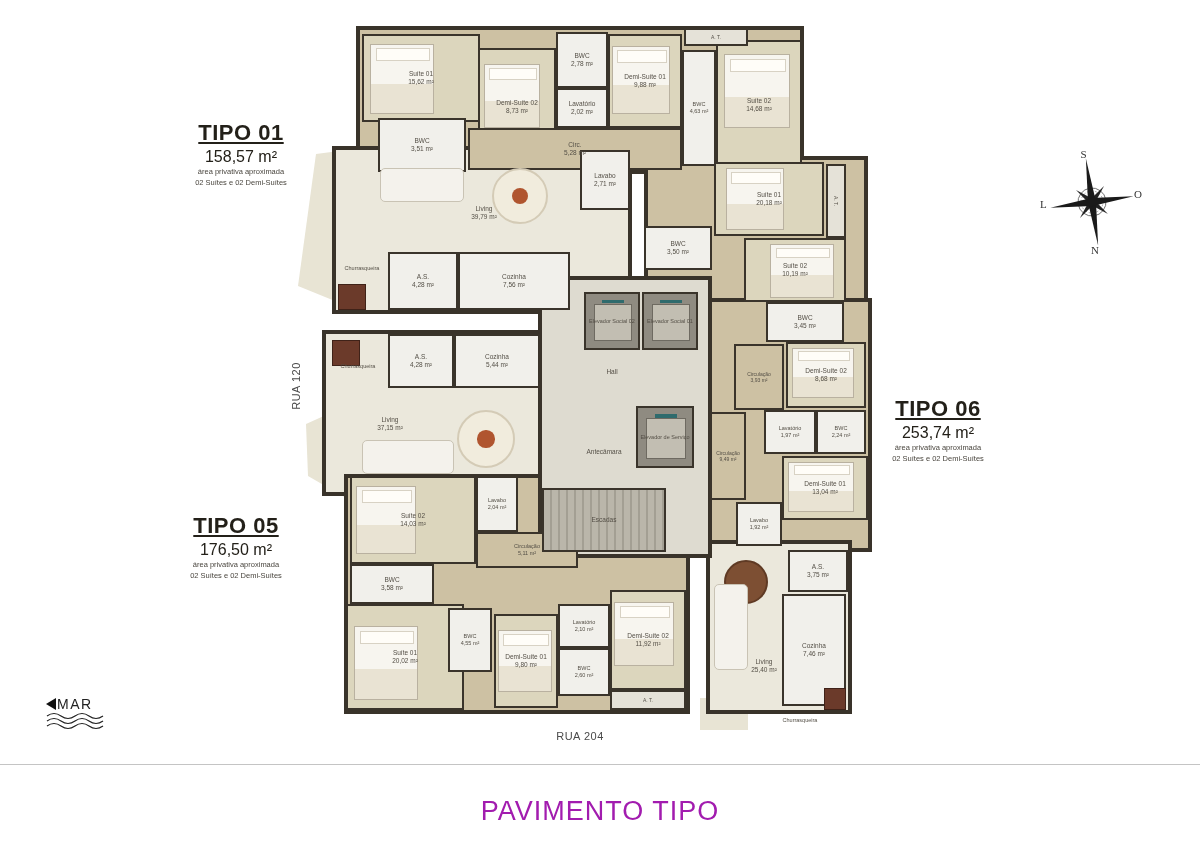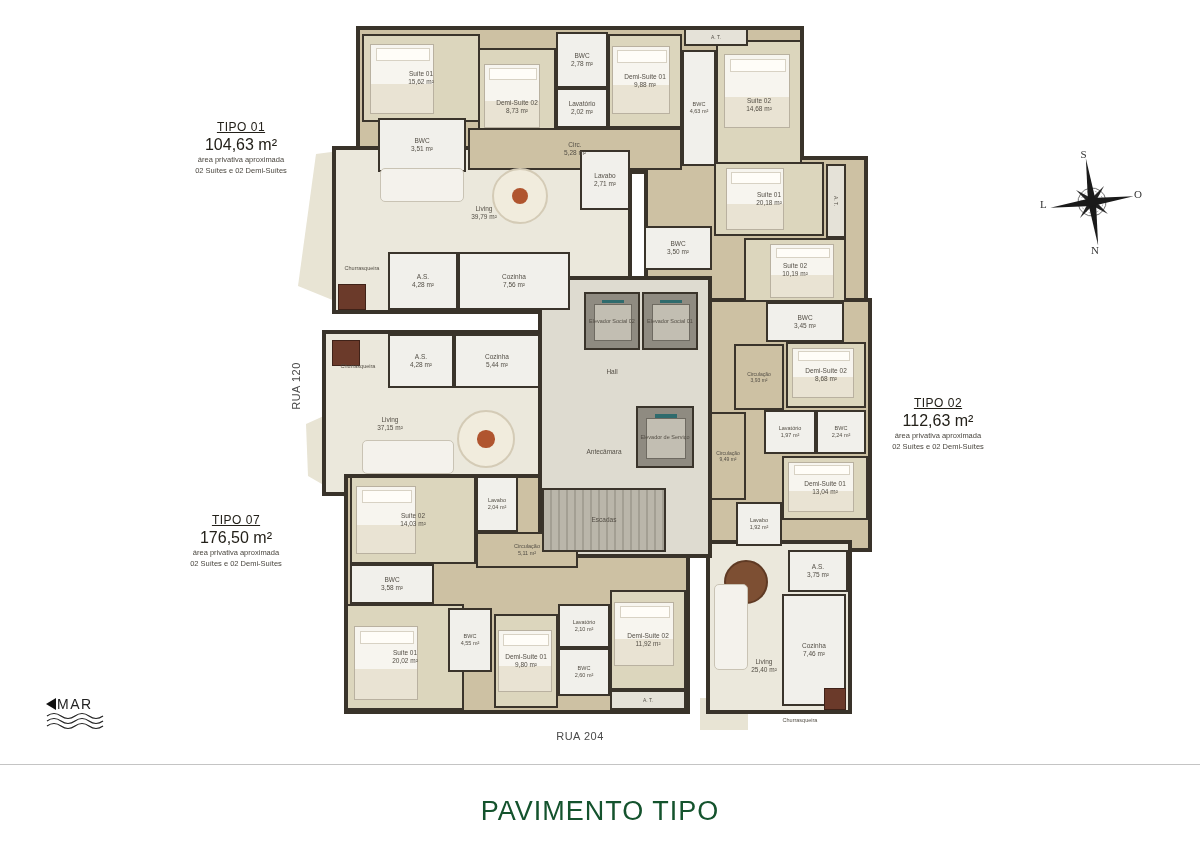--- a/index.html
+++ b/index.html
@@ -30,35 +30,35 @@
   .furn{position:absolute;z-index:3;box-sizing:border-box;}
   .furn-bed{background:#f7f5ef;border:1px solid #b9b1a0;}
   .furn-bed::before{content:"";position:absolute;left:8%;top:5%;width:84%;height:16%;background:#fffdf8;border:1px solid #d8d2c4;}
   .furn-bed::after{content:"";position:absolute;left:0;bottom:0;width:100%;height:42%;background:#e9e3d3;}
   .furn-table{border-radius:50%;background:#f1ecdd;border:2px solid #d4cbb6;}
   .furn-table::after{content:"";position:absolute;left:34%;top:34%;width:32%;height:32%;border-radius:50%;background:#b0552f;}
   .furn-darktable{border-radius:50%;background:#7d4f33;border:2px solid #5f3a24;}
   .furn-sofa{background:#f4f2ec;border:1px solid #c9c3b4;border-radius:5px;}
   .furn-churras{background:#6b3a2a;border:1px solid #3f2218;}
   .tipo-card{position:absolute;transform:translateX(-50%);text-align:center;z-index:6;color:#232019;width:190px;}
-  .tipo-name{font-size:12px;font-weight:normal;text-decoration:underline;letter-spacing:0.5px;}
+  .tipo-name{font-size:22px;font-weight:bold;text-decoration:underline;letter-spacing:0.5px;}
   .tipo-area{font-size:16px;margin-top:2px;}
   .tipo-sub{font-size:7.5px;color:#4a463f;margin-top:1px;line-height:1.3;}
   #compass{position:absolute;left:1040px;top:148px;width:104px;height:108px;z-index:6;}
   .compass-letter{position:absolute;font-family:"Liberation Serif",serif;font-size:11px;color:#333;}
   #c-top{left:39%;top:0;}
   #c-right{right:2%;top:37%;}
   #c-bottom{left:49%;bottom:0;}
   #c-left{left:0;top:46%;}
   #mar{position:absolute;left:46px;top:696px;z-index:6;text-align:left;}
   #mar-text{font-size:14px;letter-spacing:1.5px;color:#222;display:flex;align-items:center;gap:1px;}
   #rua-left{position:absolute;left:256px;top:380px;width:80px;text-align:center;transform:rotate(-90deg);font-size:11px;color:#4a4a4a;z-index:6;letter-spacing:0.5px;}
   #rua-bottom{position:absolute;left:520px;top:730px;width:120px;text-align:center;font-size:11px;color:#4a4a4a;z-index:6;letter-spacing:0.5px;}
   #divider{position:absolute;left:0;right:0;top:764px;height:1px;background:#c4c4c4;z-index:6;}
-  #page-title{position:absolute;left:0;top:796px;width:100%;text-align:center;font-size:27px;color:#14532d;letter-spacing:1px;z-index:6;}
+  #page-title{position:absolute;left:0;top:796px;width:100%;text-align:center;font-size:27px;color:#a21caf;letter-spacing:1px;z-index:6;}
 </style>
 </head>
 <body>
 
 <div id="plan">
     <div class="block blk-wood" style="left: 356px; top: 26px; width: 448px; height: 148px;"></div>
     <div class="block blk-living" style="left: 332px; top: 146px; width: 300px; height: 168px;"></div>
     <div class="block blk-living" style="left: 322px; top: 330px; width: 224px; height: 166px;"></div>
     <div class="block blk-wood" style="left: 344px; top: 474px; width: 346px; height: 240px;"></div>
     <div class="block blk-wood" style="left: 644px; top: 156px; width: 224px; height: 154px;"></div>
@@ -330,33 +330,33 @@
     <div class="furn furn-table" style="left: 457px; top: 410px; width: 58px; height: 58px;"></div>
     <div class="furn furn-darktable" style="left: 724px; top: 560px; width: 44px; height: 44px;"></div>
     <div class="furn furn-sofa" style="left: 380px; top: 168px; width: 84px; height: 34px;"></div>
     <div class="furn furn-sofa" style="left: 362px; top: 440px; width: 92px; height: 34px;"></div>
     <div class="furn furn-sofa" style="left: 714px; top: 584px; width: 34px; height: 86px;"></div>
     <div class="furn furn-churras" style="left: 338px; top: 284px; width: 28px; height: 26px;"></div>
     <div class="furn furn-churras" style="left: 332px; top: 340px; width: 28px; height: 26px;"></div>
     <div class="furn furn-churras" style="left: 824px; top: 688px; width: 22px; height: 22px;"></div>
     <div class="tipo-card" style="left: 241px; top: 120px;">
       <div class="tipo-name">TIPO 01</div>
-      <div class="tipo-area">104,63 m²</div>
+      <div class="tipo-area">158,57 m²</div>
       <div class="tipo-sub">área privativa aproximada</div>
       <div class="tipo-sub">02 Suítes e 02 Demi-Suítes</div>
     </div>
     <div class="tipo-card" style="left: 236px; top: 513px;">
-      <div class="tipo-name">TIPO 07</div>
+      <div class="tipo-name">TIPO 05</div>
       <div class="tipo-area">176,50 m²</div>
       <div class="tipo-sub">área privativa aproximada</div>
       <div class="tipo-sub">02 Suítes e 02 Demi-Suítes</div>
     </div>
     <div class="tipo-card" style="left: 938px; top: 396px;">
-      <div class="tipo-name">TIPO 02</div>
-      <div class="tipo-area">112,63 m²</div>
+      <div class="tipo-name">TIPO 06</div>
+      <div class="tipo-area">253,74 m²</div>
       <div class="tipo-sub">área privativa aproximada</div>
       <div class="tipo-sub">02 Suítes e 02 Demi-Suítes</div>
     </div>
   </div>
 
 <div id="compass">
   <svg width="104" height="108" viewBox="0 0 104 108">
     <g transform="rotate(-8 52 54)">
       <circle cx="52" cy="54" r="14" fill="none" stroke="#555" stroke-width="0.8"></circle>
       <circle cx="52" cy="54" r="11" fill="none" stroke="#777" stroke-width="0.6" stroke-dasharray="2 2"></circle>

